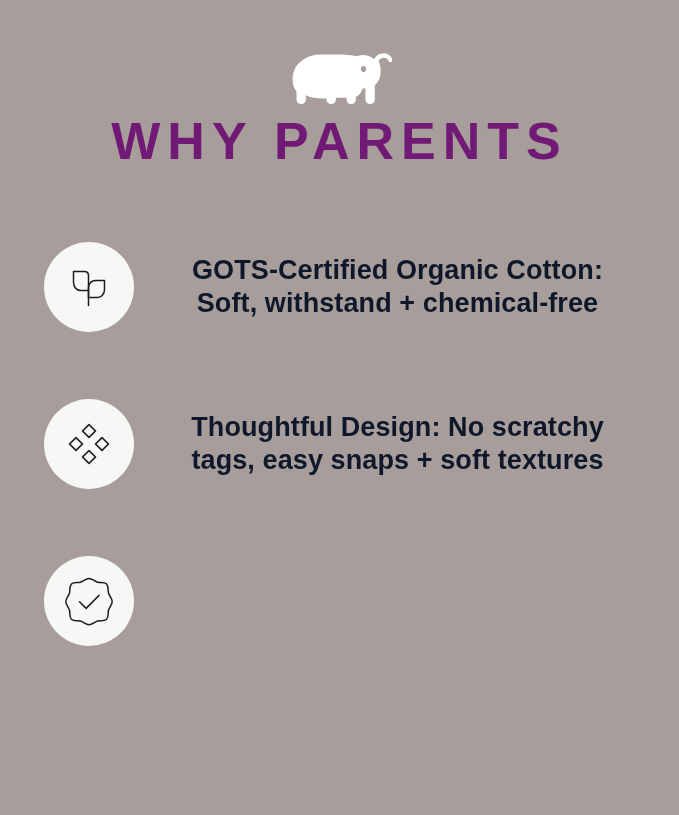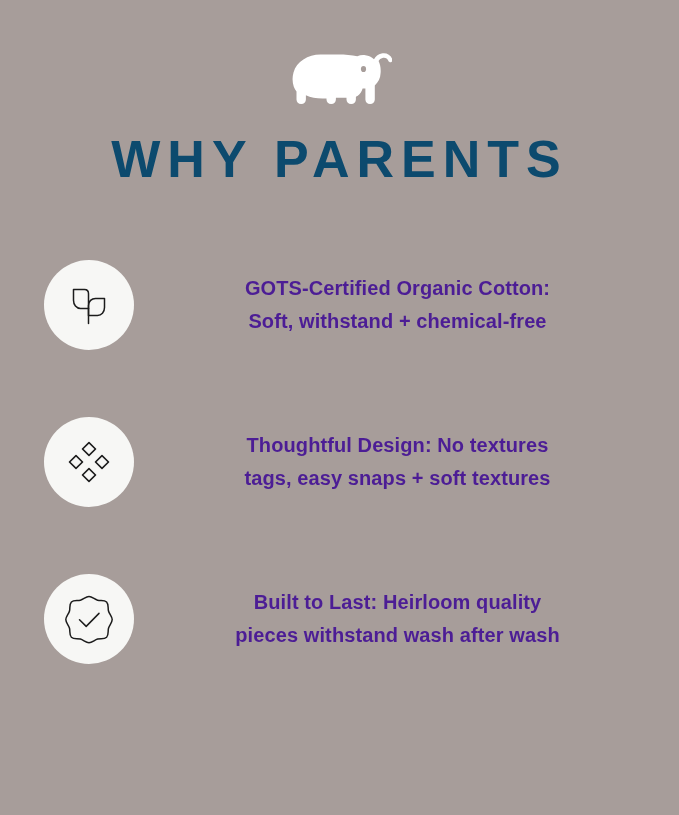--- a/index.html
+++ b/index.html
@@ -29,24 +29,24 @@
     margin-top: 34px;
     height: 76px;
     display: flex;
     align-items: center;
     justify-content: center;
   }
   .logo-wrap svg { display: block; }
 
   
   .heading {
-    margin-top: 18px;
+    margin-top: 0;
     width: 600px;
     text-align: center;
-    color: #0c4a6e;
+    color: #701a75;
     font-size: 52px;
     line-height: 62px;
     font-weight: bold;
     letter-spacing: 7px;
     text-transform: uppercase;
     font-family: "Liberation Sans", sans-serif;
   }
   .heading .hl { display: block; white-space: nowrap; }
 
   
@@ -72,22 +72,22 @@
     align-items: center;
     justify-content: center;
   }
   .icon-circle svg { display: block; }
 
   .feature-text {
     flex: 1 1 auto;
     margin-left: 12px;
     margin-right: 30px;
     text-align: center;
-    color: #4c1d95;
-    font-size: 20px;
+    color: #0f172a;
+    font-size: 27px;
     line-height: 33px;
     font-weight: bold;
     letter-spacing: 0.1px;
     font-family: "Liberation Sans", sans-serif;
   }
   .feature-text .tl { display: block; white-space: nowrap; }
 </style>
 </head>
 <body>
 
@@ -152,21 +152,21 @@
         <svg width="50" height="50" viewBox="0 0 50 50" aria-hidden="true">
           <g fill="none" stroke="#1c1c1c" stroke-width="1.6" stroke-linejoin="round">
             <rect x="20.4" y="7.4" width="9.2" height="9.2" transform="rotate(45 25 12)"></rect>
             <rect x="7.4" y="20.4" width="9.2" height="9.2" transform="rotate(45 12 25)"></rect>
             <rect x="33.4" y="20.4" width="9.2" height="9.2" transform="rotate(45 38 25)"></rect>
             <rect x="20.4" y="33.4" width="9.2" height="9.2" transform="rotate(45 25 38)"></rect>
           </g>
         </svg>
       </div>
       <div class="feature-text">
-        <span class="tl">Thoughtful Design: No textures</span>
+        <span class="tl">Thoughtful Design: No scratchy</span>
         <span class="tl">tags, easy snaps + soft textures</span>
       </div>
     </div>
 
     <div class="feature-row">
       <div class="icon-circle">
         <svg width="54" height="54" viewBox="0 0 54 54" aria-hidden="true">
           <g fill="none" stroke="#1c1c1c" stroke-width="1.5" stroke-linecap="round" stroke-linejoin="round">
             <path d="M27 4.5
               C30.1 4.5 32.6 7.4 35.6 8.2
@@ -182,20 +182,16 @@
               C7.1 42.9 8.3 39.2 7.5 36.2
               C6.7 33.2 3.8 30.7 3.8 27.6
               C3.8 24.5 6.7 22 7.5 19
               C8.3 16 7.1 12.3 9.4 10
               C11.7 7.8 15.4 9 18.4 8.2
               C21.4 7.4 23.9 4.5 27 4.5 Z"></path>
             <path d="M17.5 27.8 L24.2 34.4 L37 21.4"></path>
           </g>
         </svg>
       </div>
-      <div class="feature-text">
-        <span class="tl">Built to Last: Heirloom quality</span>
-        <span class="tl">pieces withstand wash after wash</span>
-      </div>
     </div>
 
   </div>
 </div>
 
 </body></html>

